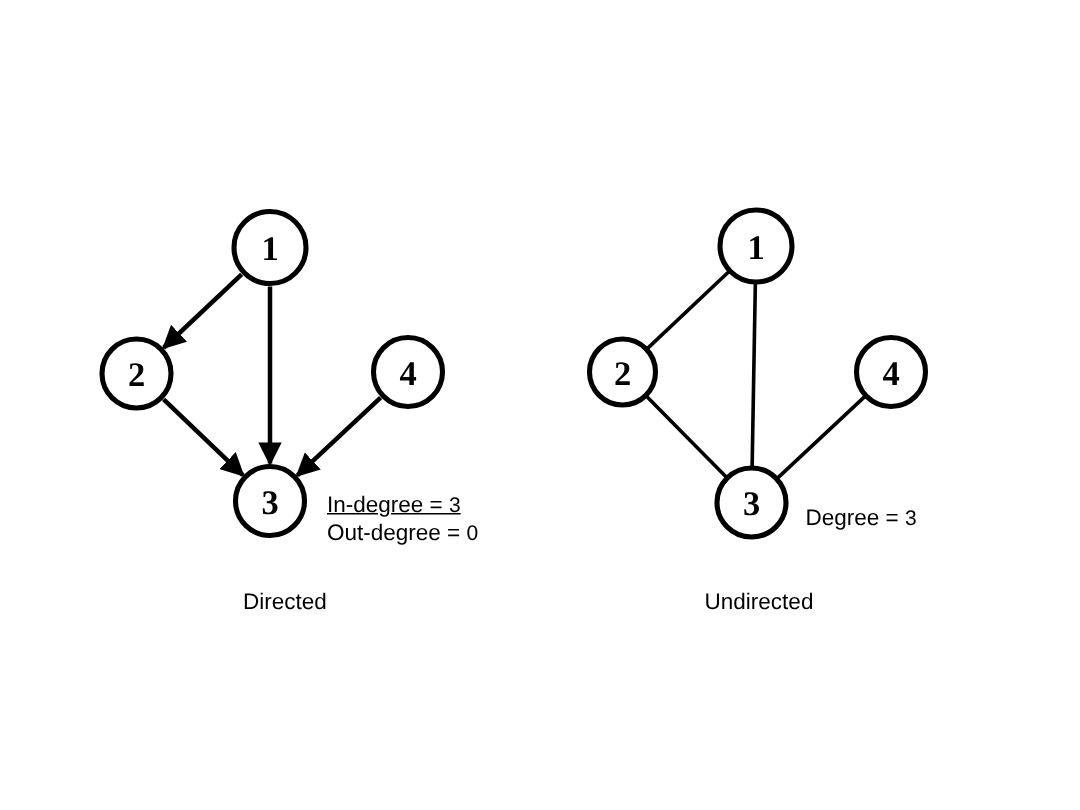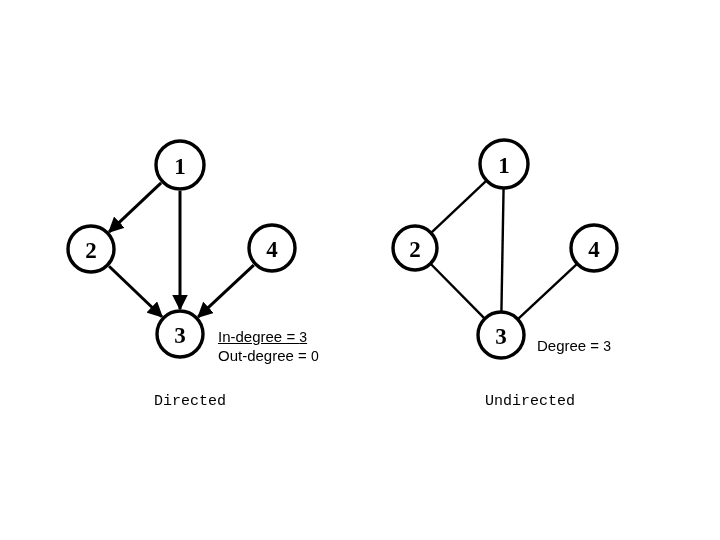--- a/index.html
+++ b/index.html
@@ -39,21 +39,21 @@
     font-size: 15px;
     color: #000000;
     white-space: nowrap;
     line-height: 19px;
   }
   .annotation .num {
     font-size: 14px;
   }
   .caption {
     position: absolute;
-    font-family: Liberation Mono, monospace;
+    font-family: Liberation Sans, sans-serif;
     font-size: 15px;
     color: #000000;
     white-space: nowrap;
     transform: translateX(-50%);
   }
 </style>
 </head>
 <body>
 
 <div id="canvas">
@@ -92,16 +92,16 @@
       <div class="node-label" style="left: 272px; top: 249px;">4</div>
       <div class="node-label" style="left: 180px; top: 335px;">3</div>
       <div class="annotation" style="left: 218px; top: 327px; text-decoration: underline;"><span>In-degree = </span><span class="num">3</span></div>
       <div class="annotation" style="left: 218px; top: 346px;"><span>Out-degree = </span><span class="num">0</span></div>
       <div class="caption" style="left: 190px; top: 393px;">Directed</div>
       <div class="node-label" style="left: 504px; top: 165px;">1</div>
       <div class="node-label" style="left: 415px; top: 249px;">2</div>
       <div class="node-label" style="left: 594px; top: 249px;">4</div>
       <div class="node-label" style="left: 501px; top: 336px;">3</div>
       <div class="annotation" style="left: 537px; top: 336px;"><span>Degree = </span><span class="num">3</span></div>
-      <div class="caption" style="left: 506px; top: 393px; margin-left: 24px;">Undirected</div>
+      <div class="caption" style="left: 506px; top: 393px;">Undirected</div>
     </div>
 
 </div>
 
 </body></html>

